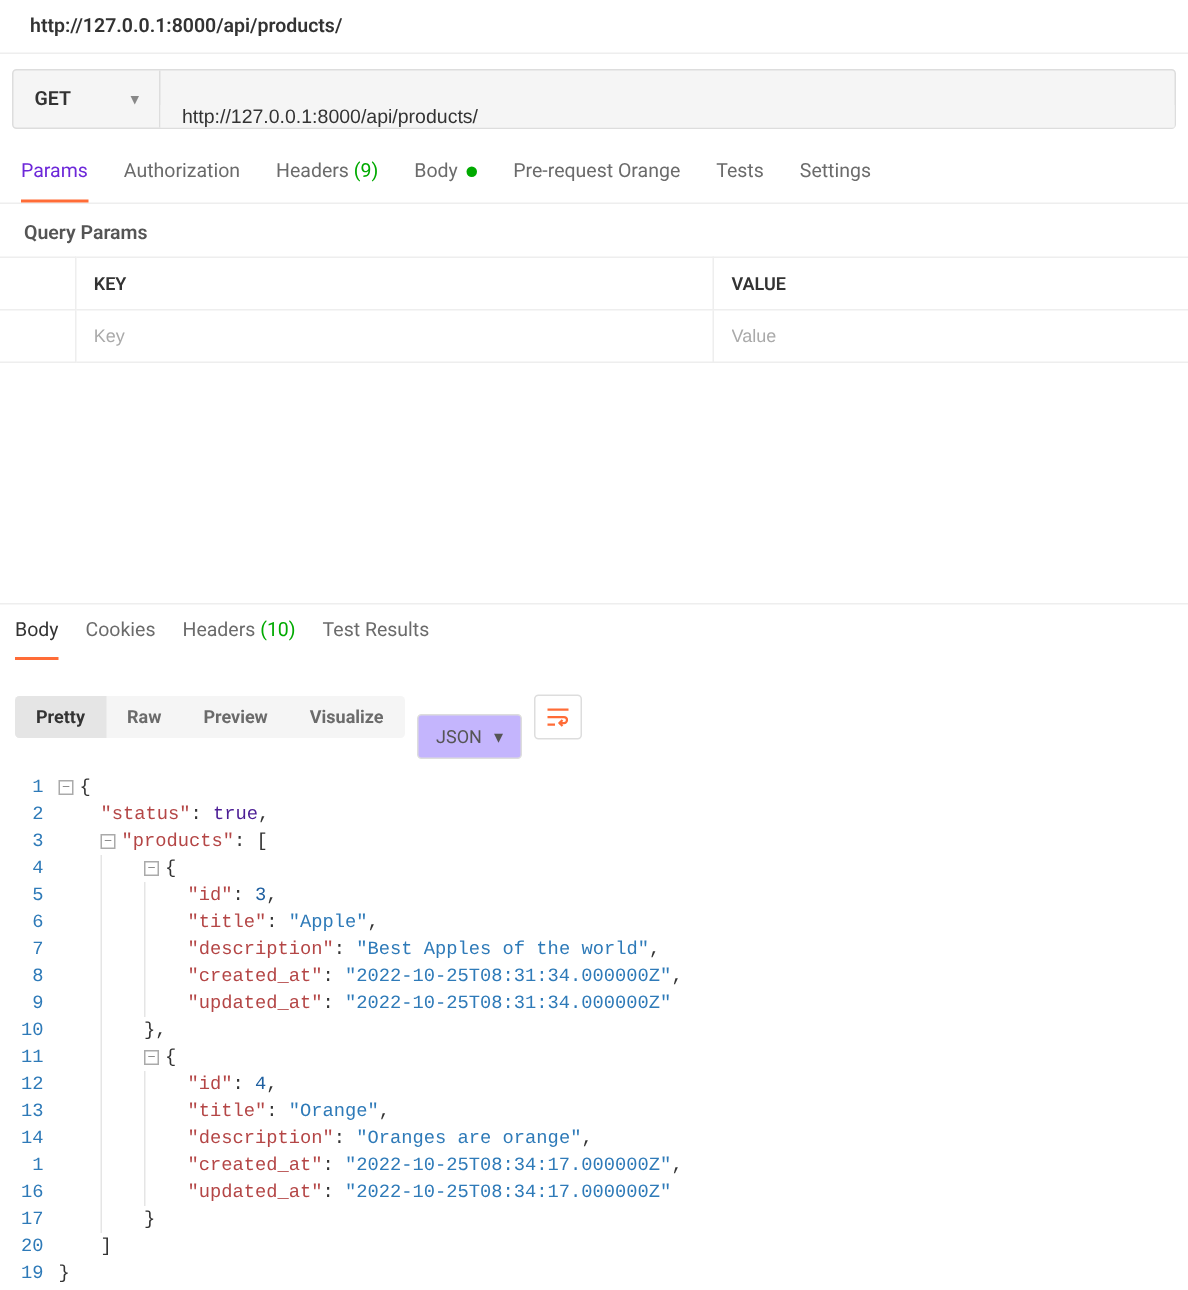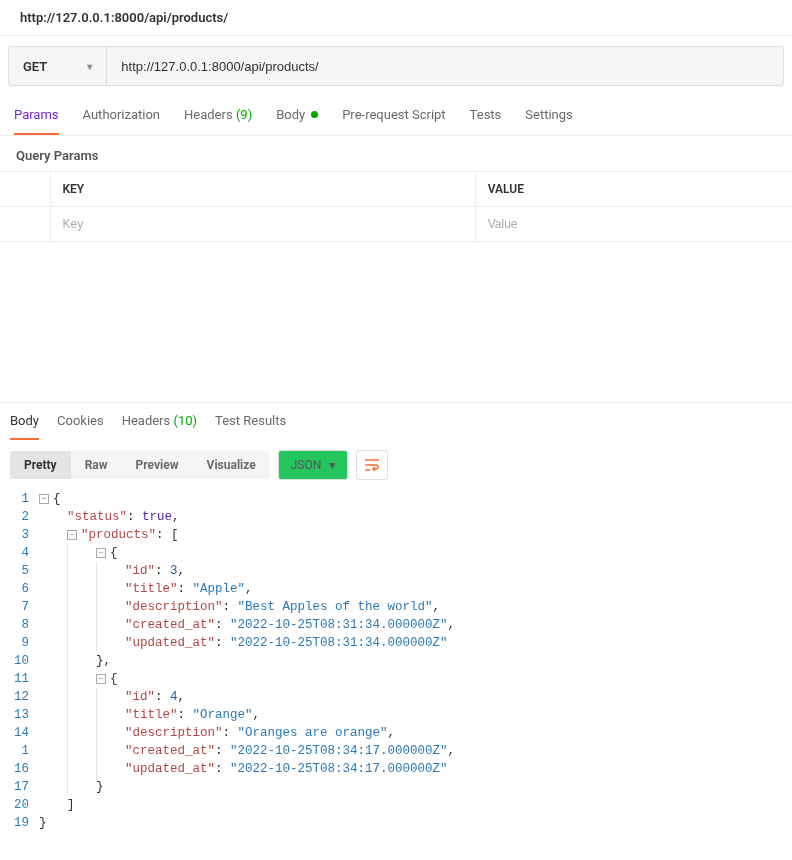--- a/index.html
+++ b/index.html
@@ -12,21 +12,21 @@
   }
   .top-bar {
     padding: 10px 20px;
     font-size: 13px;
     font-weight: 600;
     color: #333;
     border-bottom: 1px solid #eee;
   }
   .request-row {
     display: flex;
-    align-items: center;
+    align-items: flex-end;
     margin: 10px 8px;
     border: 1px solid #ddd;
     background: #f5f5f5;
     border-radius: 3px;
   }
   .method-select {
     display: flex;
     align-items: center;
     padding: 0 14px;
     font-weight: 600;
@@ -149,26 +149,27 @@
     font-size: 12px;
     color: #6b6b6b;
     cursor: pointer;
   }
   .view-btn.active { background: #e5e5e5; color: #333; }
   .fmt-select {
     display: flex;
     align-items: center;
     gap: 8px;
     padding: 7px 12px;
-    background: #22c55e;
+    background: #c4b5fd;
     border: 1px solid #ddd;
     border-radius: 3px;
     font-size: 12px;
     color: #555;
     cursor: pointer;
+    margin-top: 26px;
   }
   .wrap-btn {
     width: 32px; height: 30px;
     border: 1px solid #ddd;
     border-radius: 3px;
     display: flex; align-items: center; justify-content: center;
     cursor: pointer;
   }
   .wrap-svg { stroke: #ff6c37; fill: none; stroke-width: 1.5; }
 
@@ -229,21 +230,21 @@
 <div class="req-tabs">
   <div class="req-tab active">Params</div>
   <div class="req-tab">Authorization</div>
   <div class="req-tab">
     <span>Headers</span>&nbsp;<span class="count-green">(9)</span>
   </div>
   <div class="req-tab">
     <span>Body</span>
     <span class="dot-green"></span>
   </div>
-  <div class="req-tab">Pre-request Script</div>
+  <div class="req-tab">Pre-request Orange</div>
   <div class="req-tab">Tests</div>
   <div class="req-tab">Settings</div>
 </div>
 
 <div class="query-params-label">Query Params</div>
 
 <table class="params-table">
   <tbody>
       <tr>
     <th></th>

